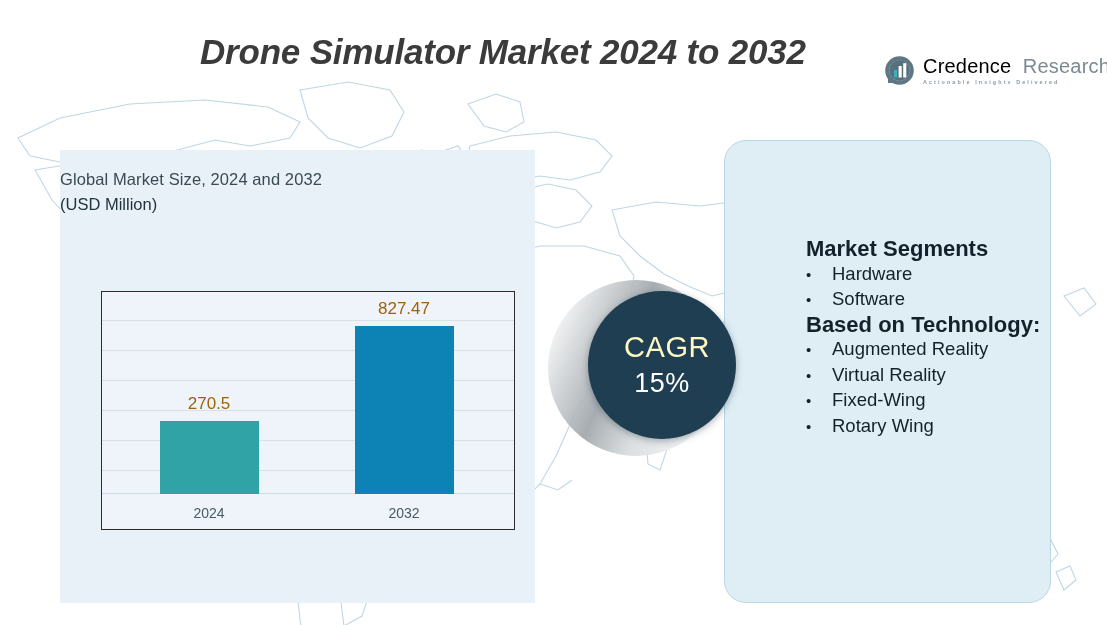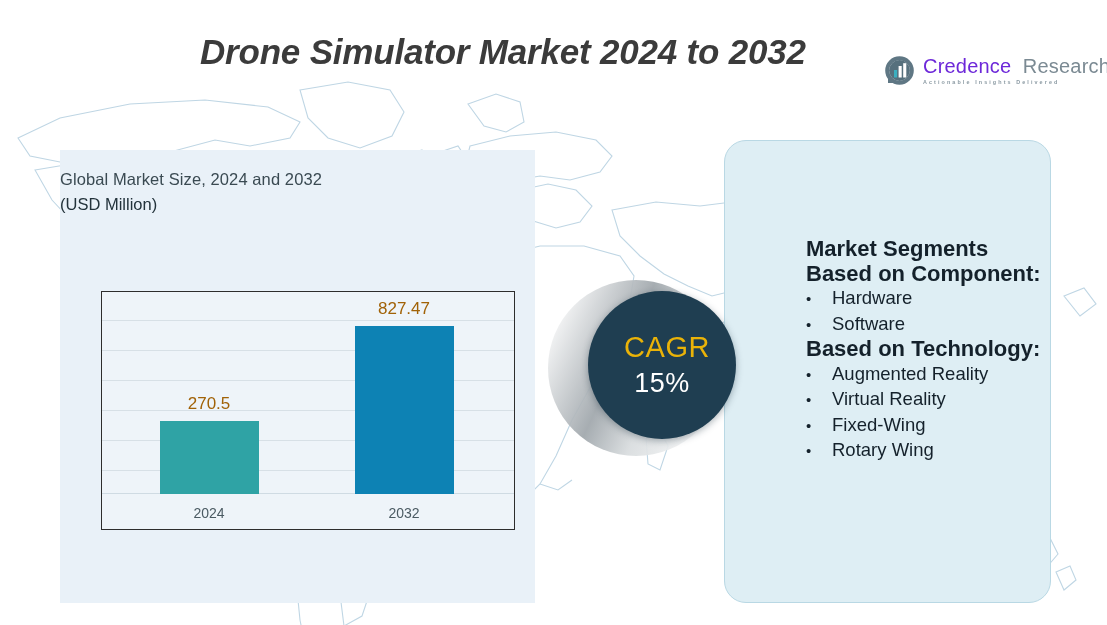--- a/index.html
+++ b/index.html
@@ -28,21 +28,21 @@
   }
 
   
   .logo{
     position:absolute;left:884px;top:55px;
     display:flex;align-items:center;gap:8px;z-index:6;
   }
   .logo-mark{width:31px;height:31px;position:relative;flex:0 0 auto;}
   .logo-text{display:flex;flex-direction:column;line-height:1;}
   .logo-names{font-size:20px;letter-spacing:.2px;white-space:nowrap;}
-  .logo-names .c{color:#6d28d9;}
+  .logo-names .c{color:#000000;}
   .logo-names .r{color:#7b8a93;}
   .logo-tag{
     font-size:5.4px;color:#8b9aa3;letter-spacing:2.1px;
     margin-top:4px;white-space:nowrap;font-weight:bold;
   }
 
   
   .left-panel{
     position:absolute;left:60px;top:150px;width:475px;height:453px;
     background:#e9f1f8;z-index:2;
@@ -85,21 +85,21 @@
     position:absolute;left:0;top:0;width:176px;height:176px;border-radius:50%;
     background:linear-gradient(115deg,#ffffff 6%,#9fa6ab 42%,#d8dcde 62%,#ffffff 95%);
     opacity:.92;
   }
   .cagr-circle{
     position:absolute;left:40px;top:11px;width:148px;height:148px;border-radius:50%;
     background:#1f3e51;
     display:flex;flex-direction:column;align-items:center;justify-content:center;
     box-shadow:0 2px 7px rgba(20,40,55,.35);
   }
-  .cagr-circle .t1{color:#eab308;font-size:29px;font-weight:500;letter-spacing:.5px;line-height:1;margin-left:10px;}
+  .cagr-circle .t1{color:#fef9c3;font-size:29px;font-weight:500;letter-spacing:.5px;line-height:1;margin-left:10px;}
   .cagr-circle .t2{color:#ffffff;font-size:27px;font-weight:400;letter-spacing:.5px;margin-top:8px;line-height:1;text-align:right;}
 
   
   .right-panel{
     position:absolute;left:724px;top:140px;width:327px;height:463px;
     background:#deeef4;border:1.5px solid #b9d8e4;border-radius:22px;
     z-index:3;box-sizing:border-box;
   }
   .segments{
     position:absolute;left:806px;top:237px;width:250px;z-index:5;
@@ -221,21 +221,20 @@
     <div class="cagr-circle">
       <div class="t1">CAGR</div>
       <div class="t2">15%</div>
     </div>
   </div>
 
   <div class="right-panel"></div>
 
   <div class="segments">
     <div class="seg-h">Market Segments</div>
-    <div class="seg-h">Based on Component:</div>
     <div class="seg-li">
       <span class="bullet">•</span>
       <span>Hardware</span>
     </div>
     <div class="seg-li">
       <span class="bullet">•</span>
       <span>Software</span>
     </div>
     <div class="seg-h">Based on Technology:</div>
     <div class="seg-li">

